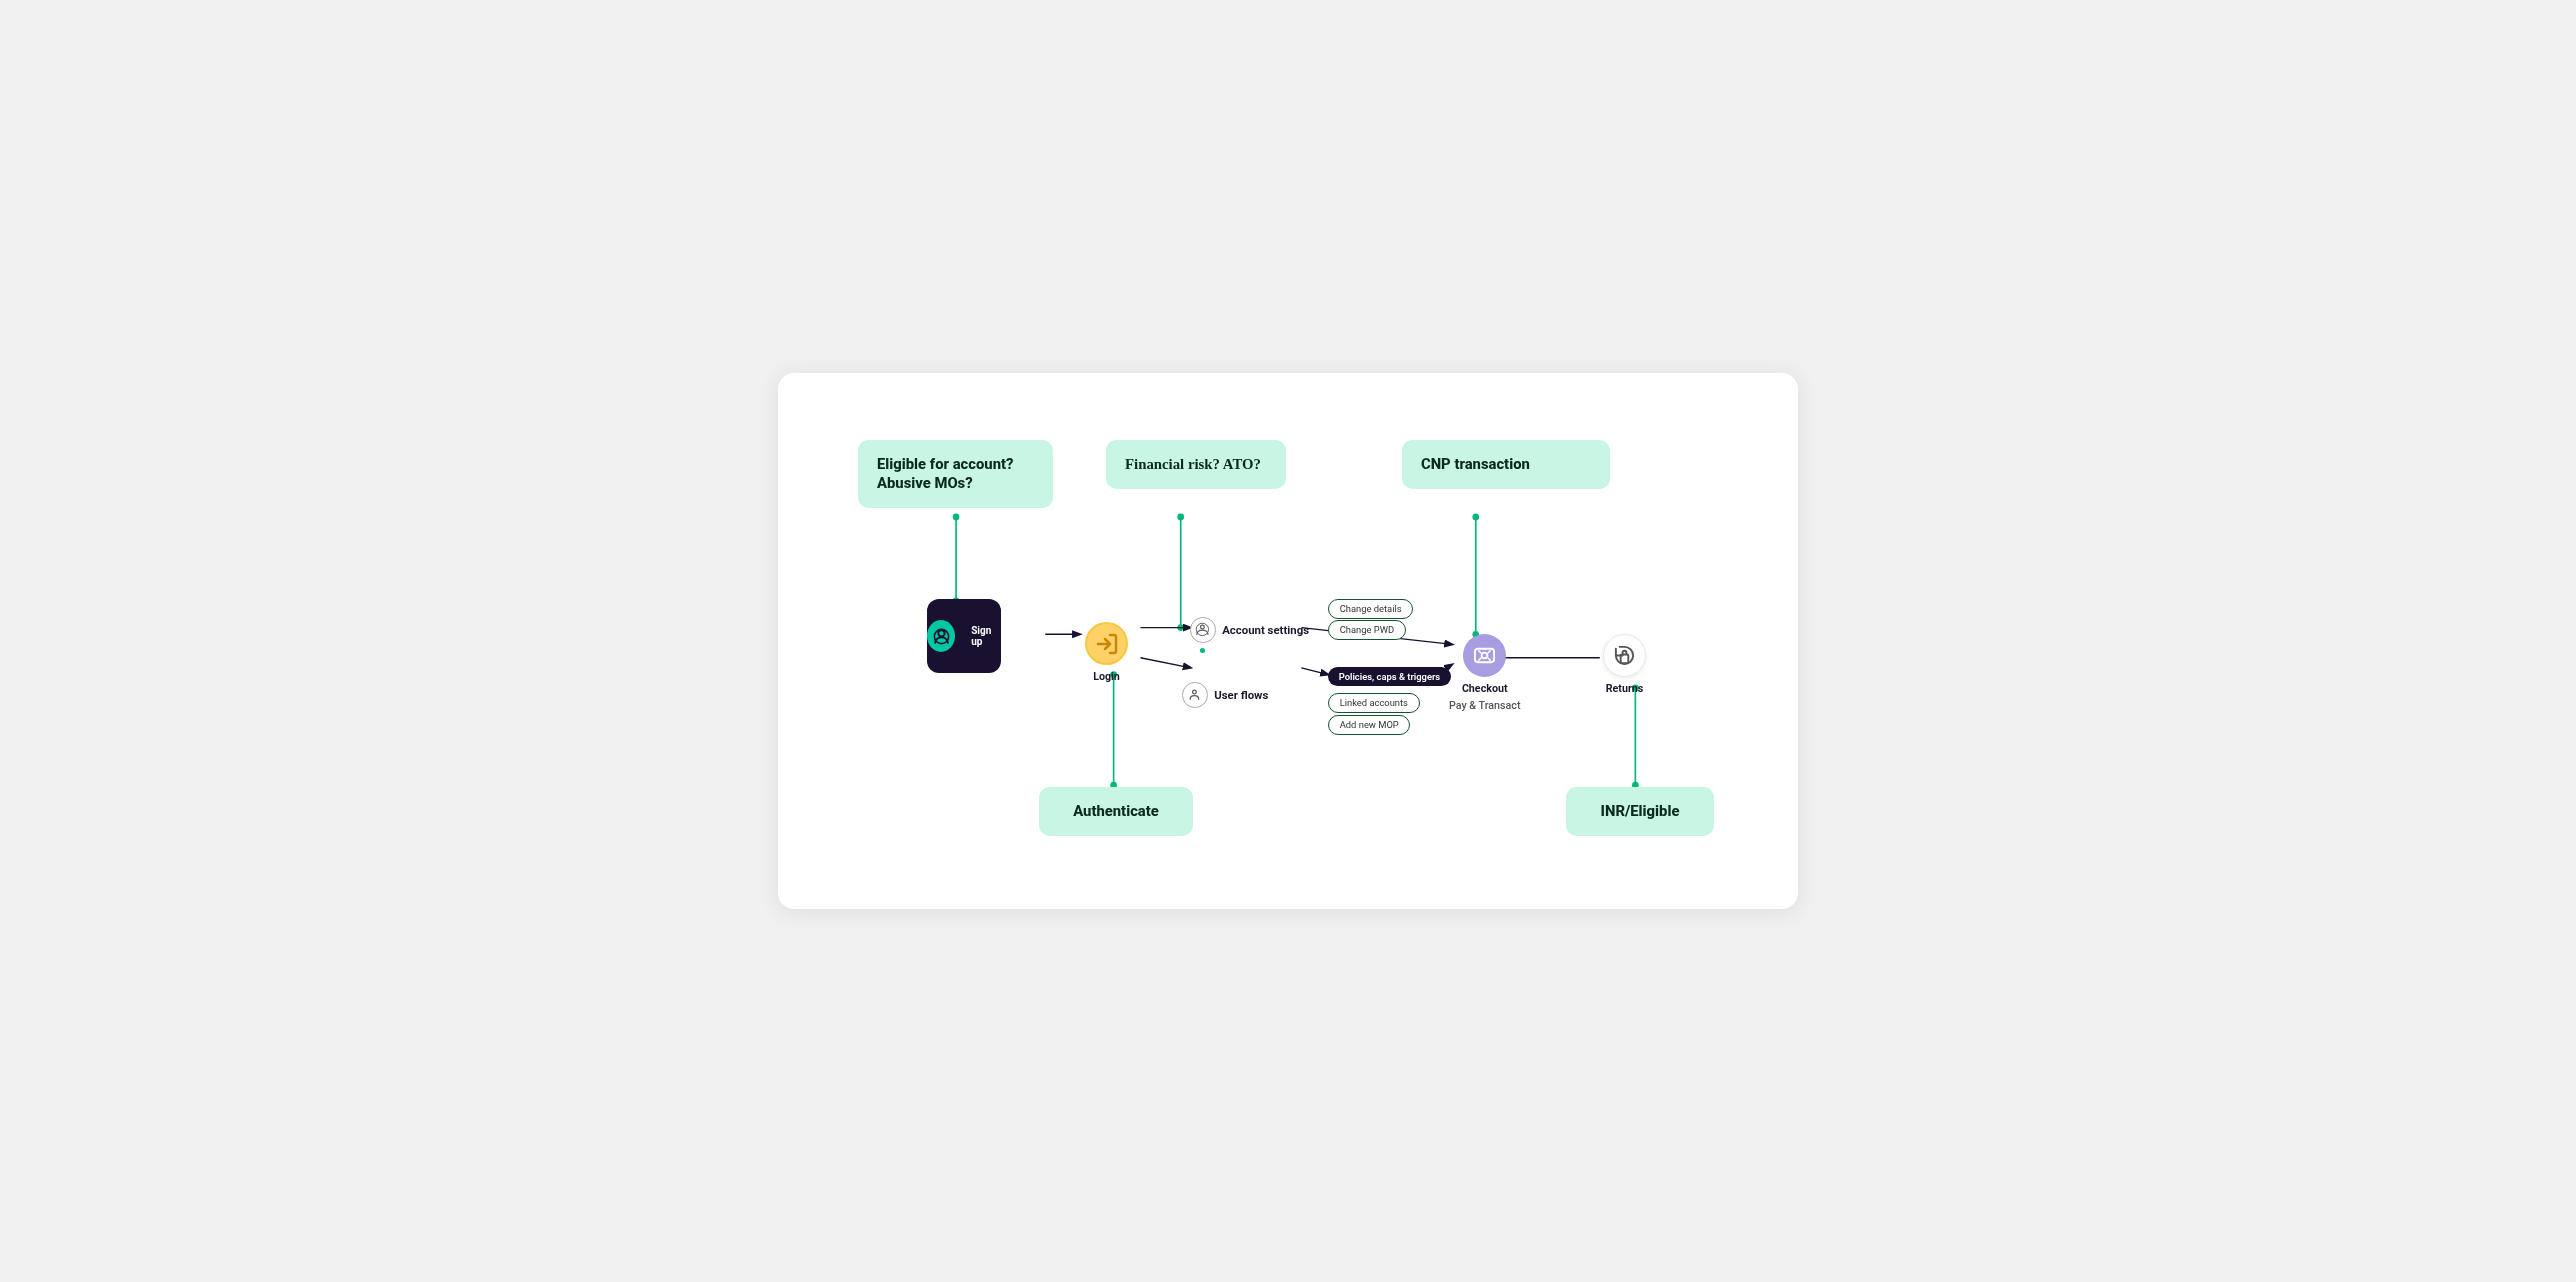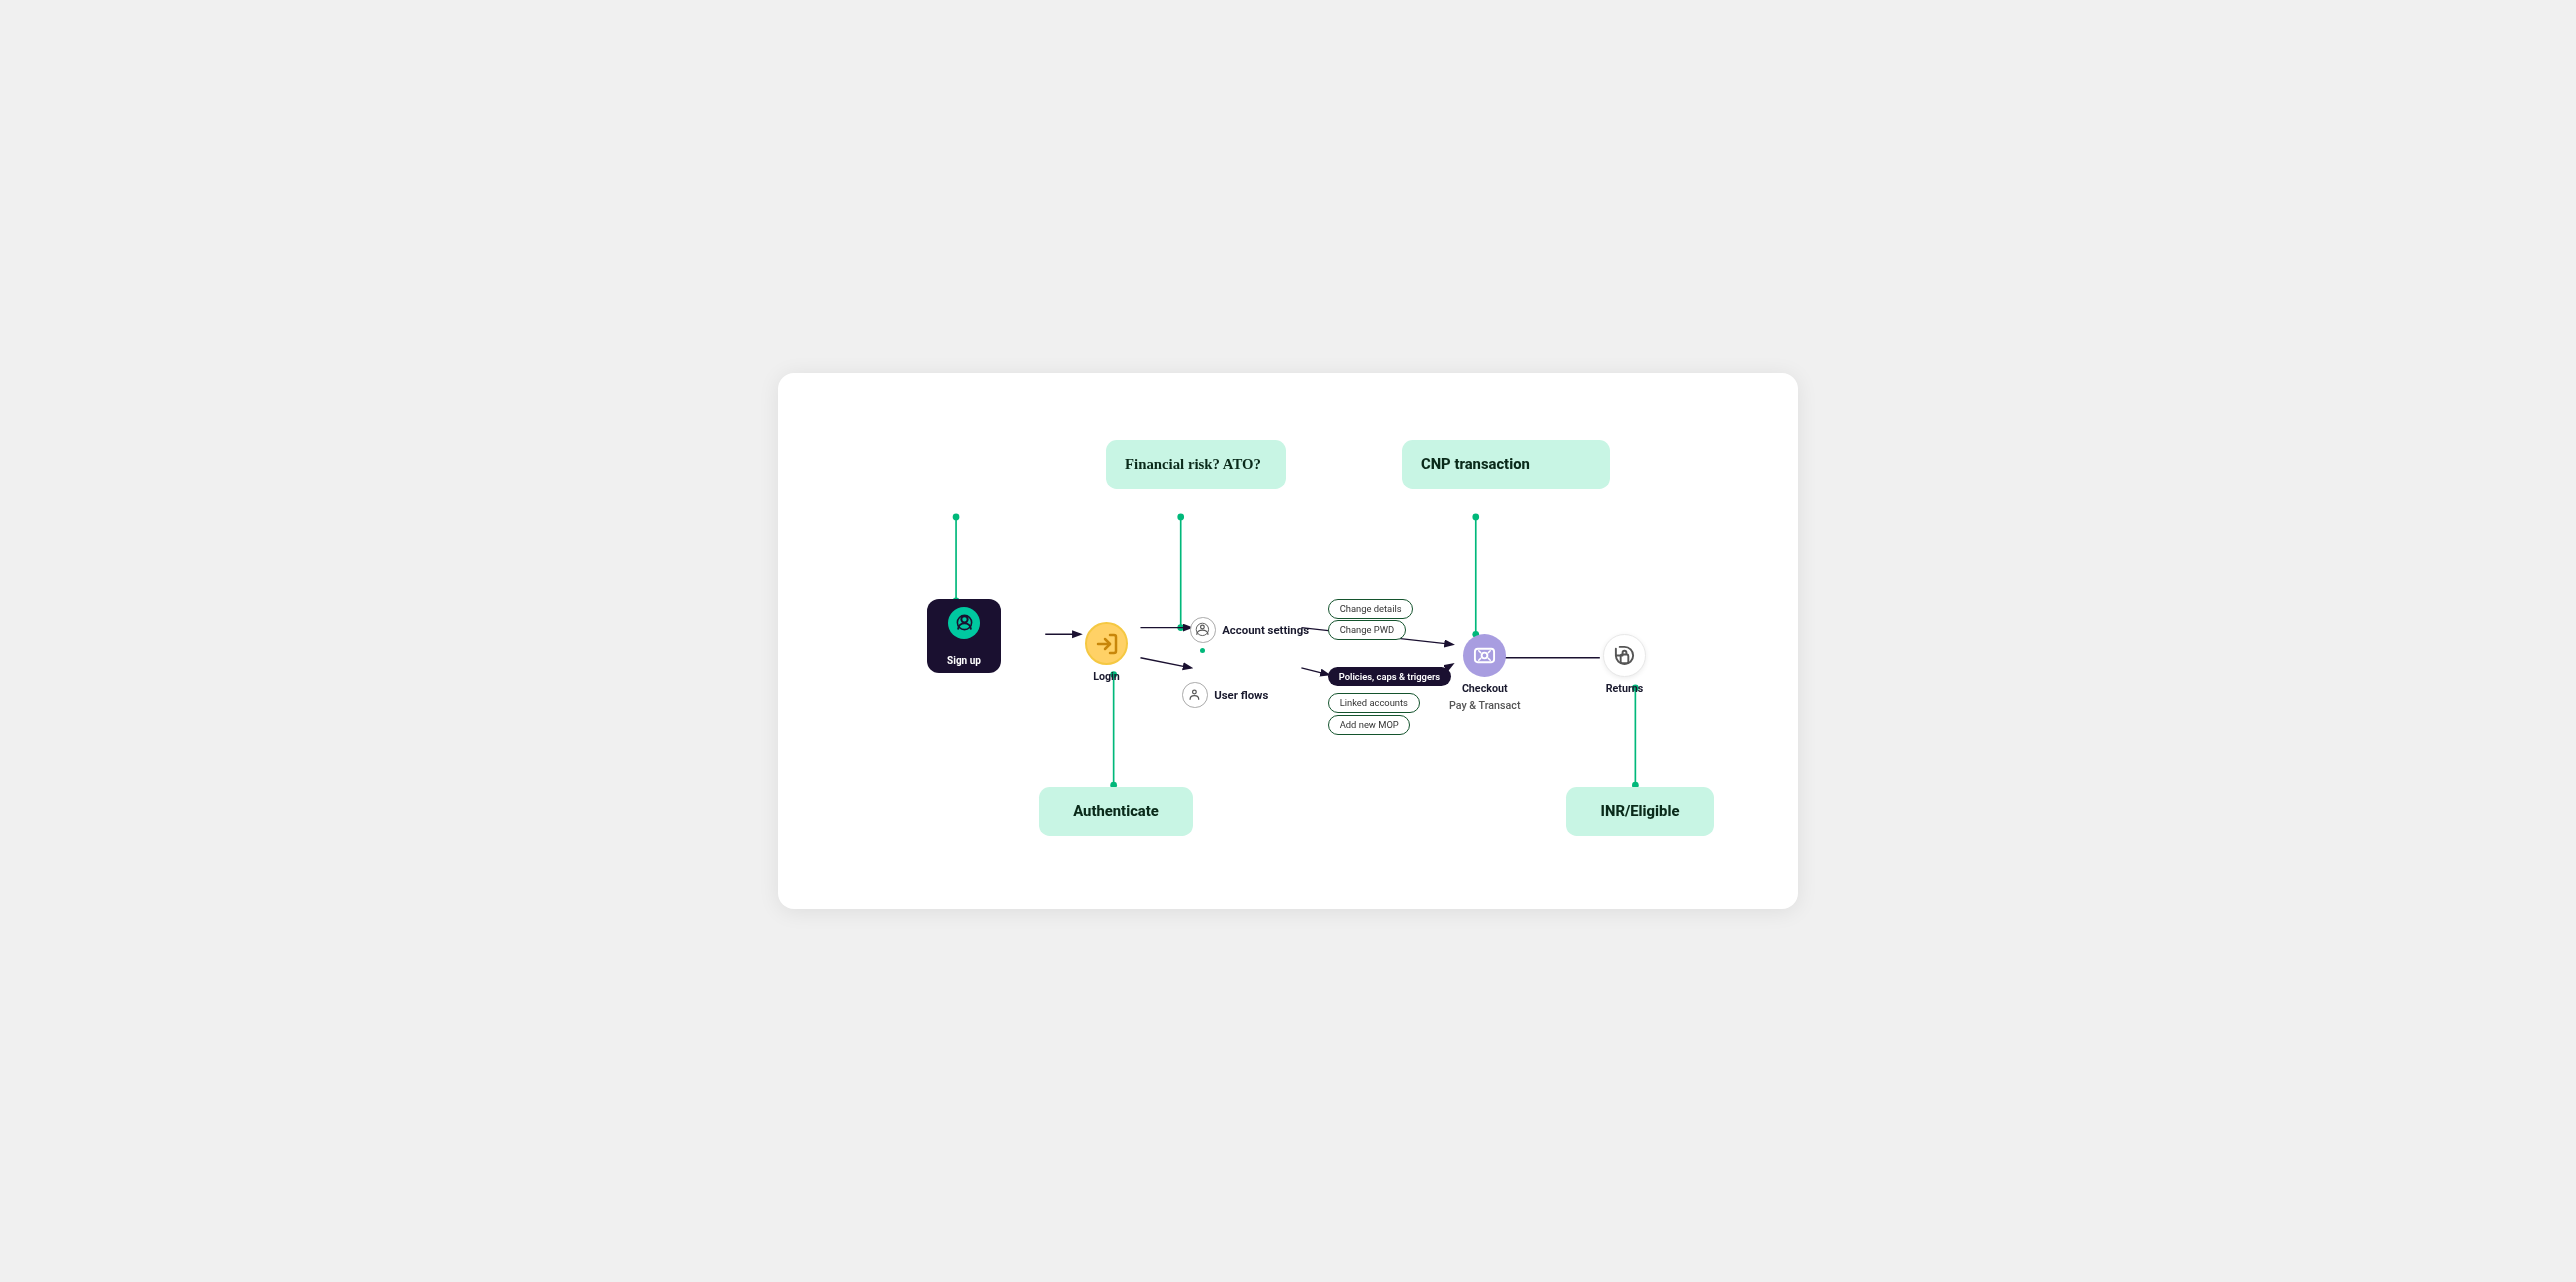--- a/index.html
+++ b/index.html
@@ -57,21 +57,21 @@
       min-width: 134px;
     }
 
     
     .signup-box {
       background: #1a1030;
       border-radius: 12px;
       width: 74px;
       height: 74px;
       display: flex;
-      flex-direction: column;
+      flex-direction: row;
       align-items: center;
       justify-content: center;
       gap: 16px;
     }
 
     .signup-icon {
       width: 32px;
       height: 32px;
       background: #00c8a0;
       border-radius: 50%;
@@ -251,20 +251,24 @@
       <circle cx="1218" cy="555" r="5" fill="#00b87a"></circle>
       <circle cx="1218" cy="410" r="5" fill="#00b87a"></circle>
 
       <defs>
         <marker id="arrow" markerWidth="8" markerHeight="8" refX="6" refY="3" orient="auto">
           <path d="M0,0 L0,6 L8,3 z" fill="#1a1030"></path>
         </marker>
       </defs>
     </svg>
 
+    <div class="node green-box" style="left: 40px; top: 27px; width: 195px;">
+      <span>Eligible for account?
+Abusive MOs?</span>
+    </div>
 
     <div class="node green-box" style="left: 288px; top: 27px; width: 180px; font-family: Liberation Serif, serif;">
       <span>Financial risk?
 ATO?</span>
     </div>
 
     <div class="node green-box" style="left: 584px; top: 27px; width: 208px;">
       <span>CNP transaction</span>
     </div>
 

